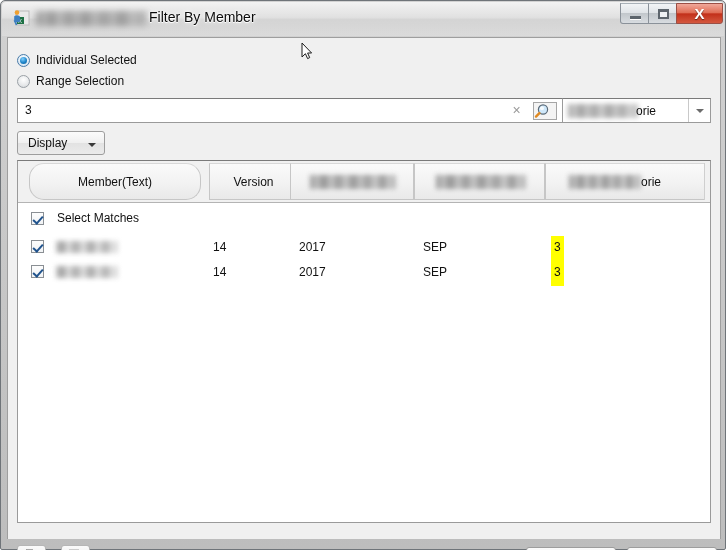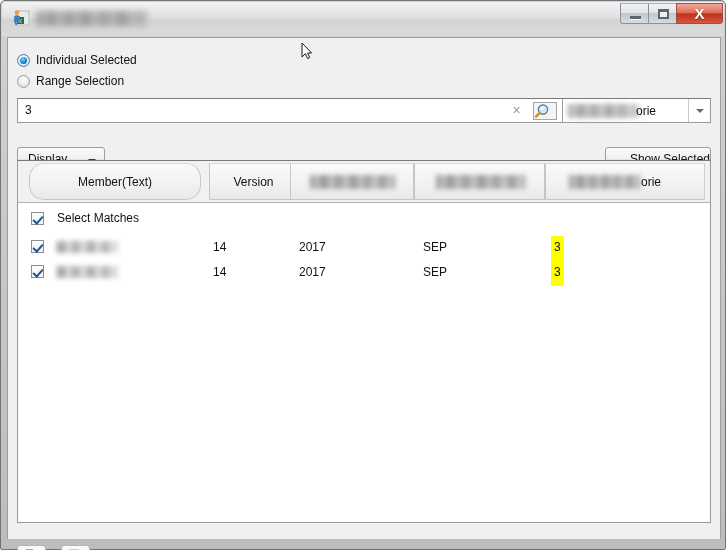--- a/index.html
+++ b/index.html
@@ -253,23 +253,22 @@
 
   
   .btn {
     box-sizing: border-box;
     border: 1px solid #9d9d9d;
     border-radius: 3px;
     background: linear-gradient(to bottom, #fbfbfb 0%, #f0f0f0 48%, #e2e2e2 50%, #ebebeb 100%);
     font-family: "Liberation Sans", sans-serif;
     font-size: 12px;
     color: #111111;
-    text-align: right;
-    position: absolute;
-    margin-top: 16px;
+    text-align: center;
+    position: absolute;
   }
   .btn-display {
     left: 9px; top: 93px;
     width: 88px; height: 24px;
   }
   .btn-display .lbl {
     position: absolute;
     left: 10px; top: 4px;
   }
   .btn-display .tri-down {
@@ -434,20 +433,21 @@
     <svg class="app-icon" viewBox="0 0 20 20">
       <rect x="5" y="3" width="13" height="14" fill="#e9e9e9" stroke="#b9b9b9" stroke-width="1"></rect>
       <rect x="6" y="9" width="7" height="7" fill="#1e7145"></rect>
       <text x="7" y="15.2" font-family="Liberation Sans, sans-serif" font-size="6" fill="#ffffff">X</text>
       <circle cx="6" cy="4.6" r="2.3" fill="#f0a030"></circle>
       <path d="M3.2 8.2 q2.8 -2.1 5.6 0 l0.5 5.2 q-3 1.6 -6.1 0 z" fill="#3d7fc1"></path>
       <path d="M2.6 12.6 l2.2 4.6 1.6 -0.5 -1.9 -4.4 z" fill="#3d7fc1"></path>
     </svg>
 
     <div class="title-blur"></div>
+    <div class="title-text">Filter By Member</div>
 
     <div class="wbtns">
       <div class="wbtn min">
         <div class="glyph-min"></div>
       </div>
       <div class="wbtn max">
         <div class="glyph-max"></div>
       </div>
       <div class="wbtn close">
         <div class="glyph-close">X</div>
@@ -484,21 +484,20 @@
         <span class="combo-arrow-cell">
           <span class="tri-down"></span>
         </span>
       </div>
     </div>
 
     <div class="btn btn-display">
       <span class="lbl">Display</span>
       <span class="tri-down"></span>
     </div>
-    <div class="btn btn-show-selected">Show Selected</div>
 
     <div class="listpanel">
 
       <div class="header-row">
         <div class="th" style="left:11px;width:172px;border-radius:15px;">
           <span class="thtext">Member(Text)</span>
         </div>
         <div class="th" style="left:191px;width:89px;">
           <span class="thtext">Version</span>
         </div>

